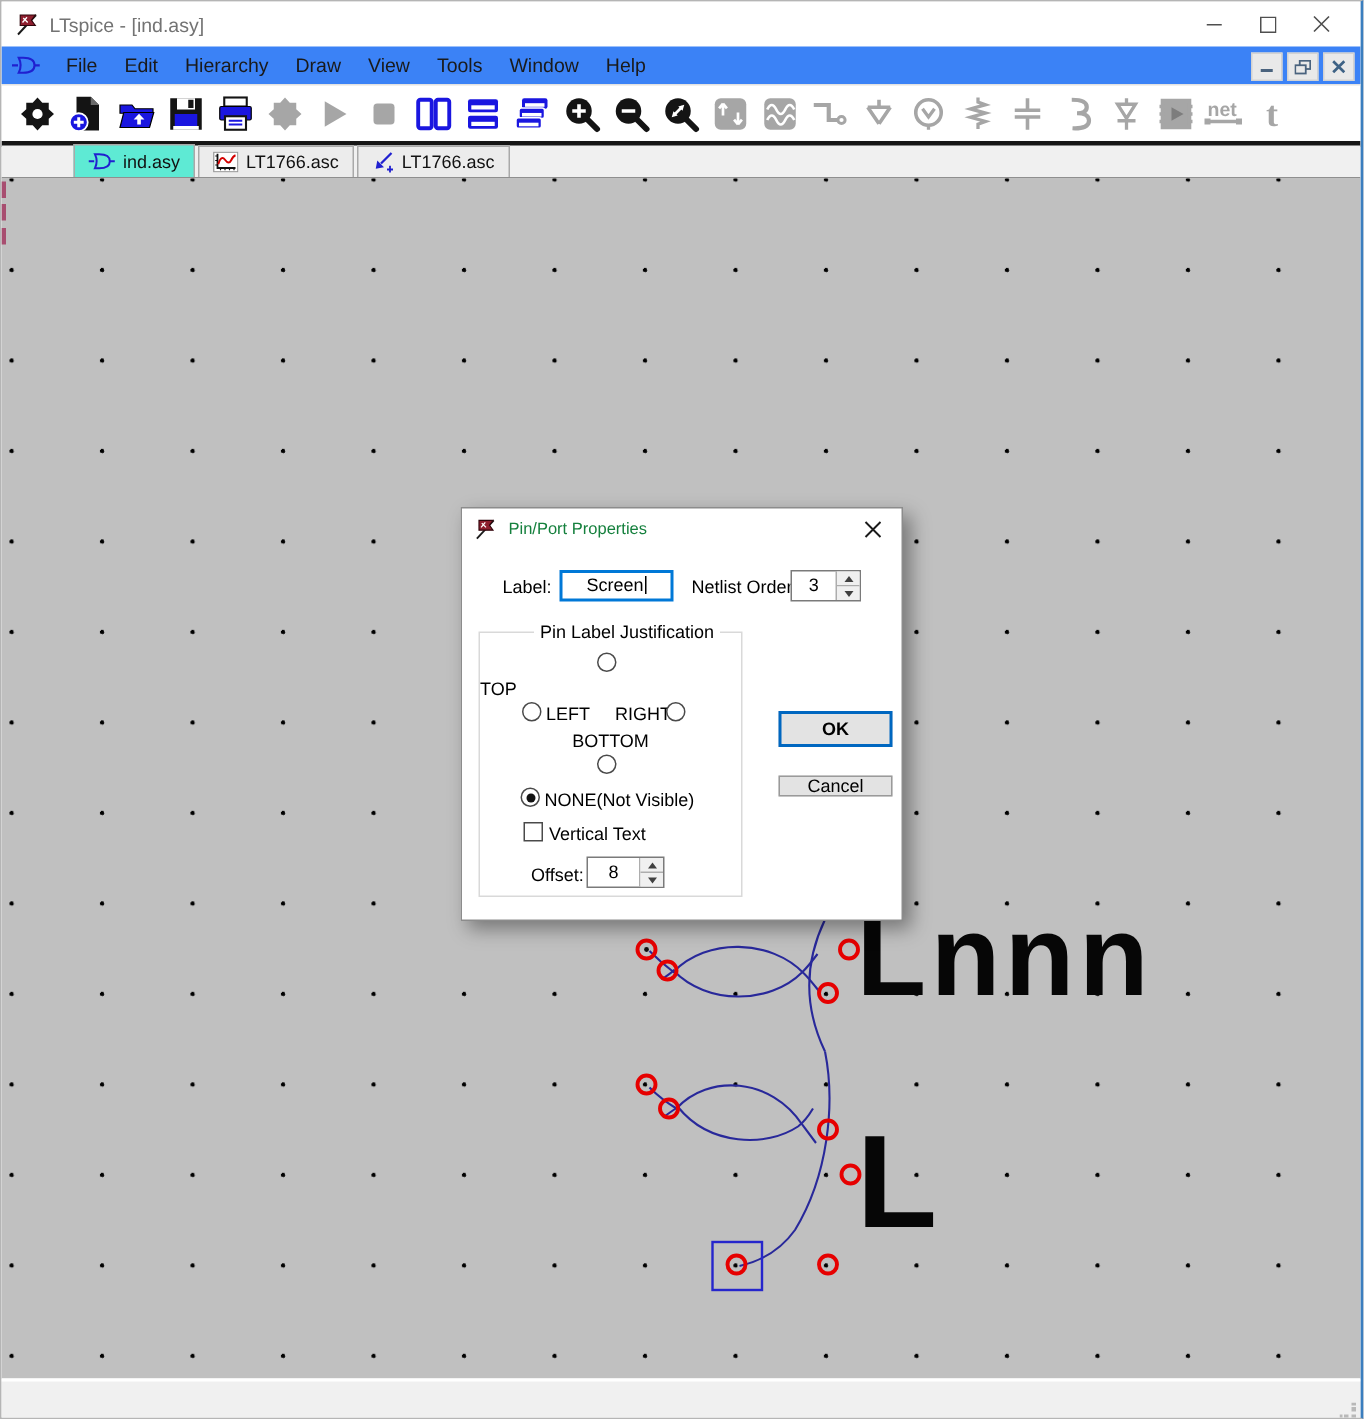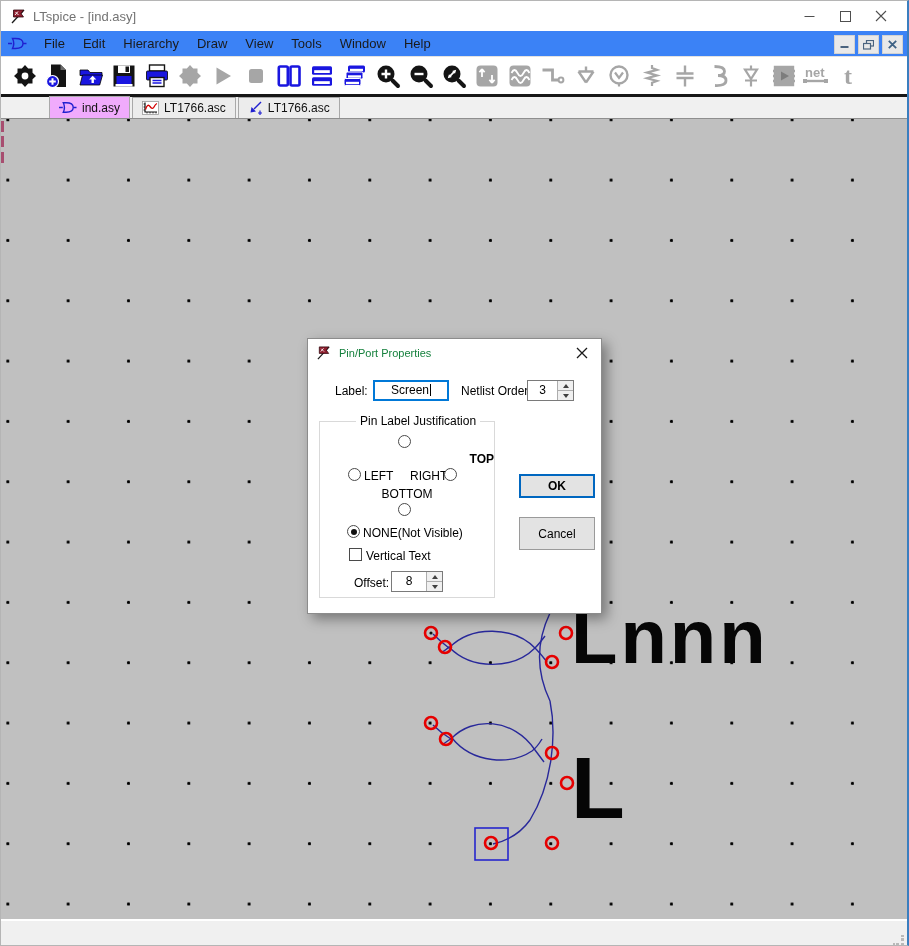--- a/index.html
+++ b/index.html
@@ -19,21 +19,21 @@
   .mdi-controls{position:absolute;right:4px;top:4px;display:flex;}
   .mdi-btn{width:19px;height:17px;background:#e9e9e9;border:1px solid #d2d2d2;margin-left:3px;display:flex;align-items:center;justify-content:center;}
   
   .toolbar{position:absolute;top:55px;left:0;right:0;height:37px;background:#fff;border-top:1px solid #e2e2e2;
            border-bottom:4px solid #161616;display:flex;align-items:center;padding-left:7px;}
   .tbtn{width:33px;height:30px;display:flex;align-items:center;justify-content:center;flex:0 0 auto;}
   
   .tabbar{position:absolute;top:96px;left:0;right:0;height:22px;background:#f0f0f0;display:flex;align-items:flex-end;border-bottom:1px solid #8f8f8f;box-sizing:border-box;}
   .tab{height:21px;display:flex;align-items:center;padding:0 9px;font-size:12px;color:#111;background:#ececec;
        border:1px solid #a9a9a9;border-bottom:none;margin-left:2px;box-sizing:border-box;}
-  .tab.active{background:#f0abfc;height:22px;margin-left:48px;}
+  .tab.active{background:#5eead4;height:22px;margin-left:48px;}
   .tab .ticn{margin-right:5px;display:flex;}
   
   .canvas{position:absolute;top:118px;left:0;right:0;height:800px;background-color:#c0c0c0;
     background-image:radial-gradient(circle at 1.5px 1.5px,#000 1.35px,transparent 1.55px);
     background-size:60.33px 60.33px;background-position:5.3px 59.6px;}
   .frag{position:absolute;left:0;width:3px;height:11px;background:#a84e70;}
   .symsvg{position:absolute;left:0;top:0;}
   
   .dialog{position:absolute;left:306px;top:337px;width:295px;height:276px;background:#fff;border:1px solid #8c8c8c;
           box-shadow:5px 5px 12px rgba(0,0,0,.38);box-sizing:border-box;font-size:12px;color:#000;}
@@ -52,21 +52,21 @@
   .spin-btn:last-child{border-bottom:none;}
   .tri-up{width:0;height:0;border-left:3.5px solid transparent;border-right:3.5px solid transparent;border-bottom:4px solid #404040;}
   .tri-dn{width:0;height:0;border-left:3.5px solid transparent;border-right:3.5px solid transparent;border-top:4px solid #404040;}
   .groupbox{position:absolute;left:11px;top:82px;width:176px;height:177px;border:1px solid #d9d9d9;box-sizing:border-box;}
   .group-title{position:absolute;top:-8px;left:36px;background:#fff;padding:0 4px;white-space:nowrap;}
   .radio{position:absolute;width:13px;height:13px;border:1px solid #4a4a4a;border-radius:50%;background:#fff;box-sizing:border-box;}
   .radio.sel::after{content:"";position:absolute;left:2.5px;top:2.5px;width:6px;height:6px;border-radius:50%;background:#111;}
   .checkbox{position:absolute;width:13px;height:13px;border:1px solid #4a4a4a;background:#fff;box-sizing:border-box;}
   .btn{position:absolute;left:211px;width:76px;box-sizing:border-box;background:#e3e3e3;display:flex;align-items:center;justify-content:center;font-size:12px;color:#000;}
   .btn-ok{top:135px;height:24px;border:2px solid #0067c0;font-weight:bold;}
-  .btn-cancel{top:178px;height:33px;border:1px solid #9a9a9a;}
+  .btn-cancel{top:178px;height:14px;border:1px solid #9a9a9a;}
   
   .statusbar{position:absolute;left:0;right:0;top:918px;height:28px;background:#f0f0f0;border-top:2px solid #fff;}
   .grip{position:absolute;right:2px;bottom:2px;}
 </style>
 </head>
 <body>
 
 <div class="app">
 
   <div class="titlebar">
@@ -401,21 +401,21 @@
         <div class="spin-btn">
             <span class="tri-dn"></span>
           </div>
       </div>
     </div>
 
     <div class="groupbox">
       <span class="group-title">Pin Label Justification</span>
 
       <span class="radio" style="left:78px;top:13px;"></span>
-      <span class="dlg-label" style="left:0;right:0;top:30px;text-align:right;position:absolute;font-weight:bold;">TOP</span>
+      <span class="dlg-label" style="left:0;right:0;top:30px;text-align:left;position:absolute;">TOP</span>
 
       <span class="radio" style="left:28px;top:46px;"></span>
       <span class="dlg-label" style="left:44px;top:47px;">LEFT</span>
       <span class="dlg-label" style="left:90px;top:47px;">RIGHT</span>
       <span class="radio" style="left:124px;top:46px;"></span>
 
       <span class="dlg-label" style="left:0;right:0;top:65px;text-align:center;position:absolute;">BOTTOM</span>
       <span class="radio" style="left:78px;top:81px;"></span>
 
       <span class="radio sel" style="left:27px;top:103px;"></span>

